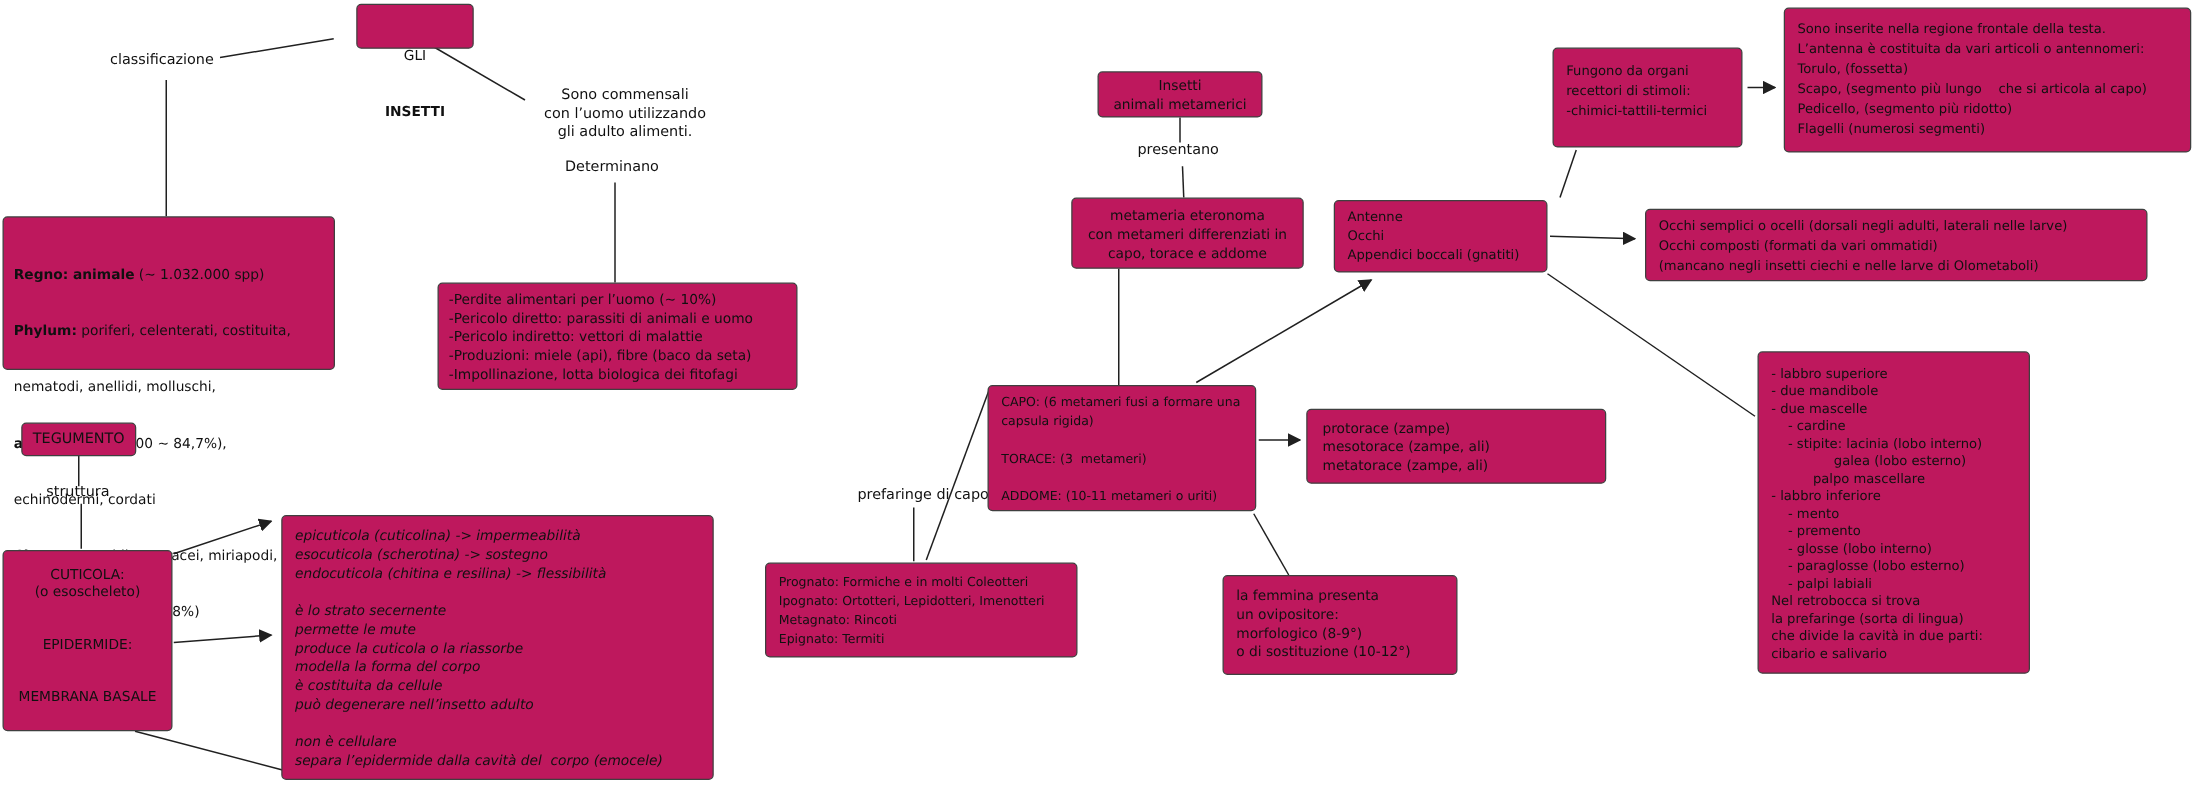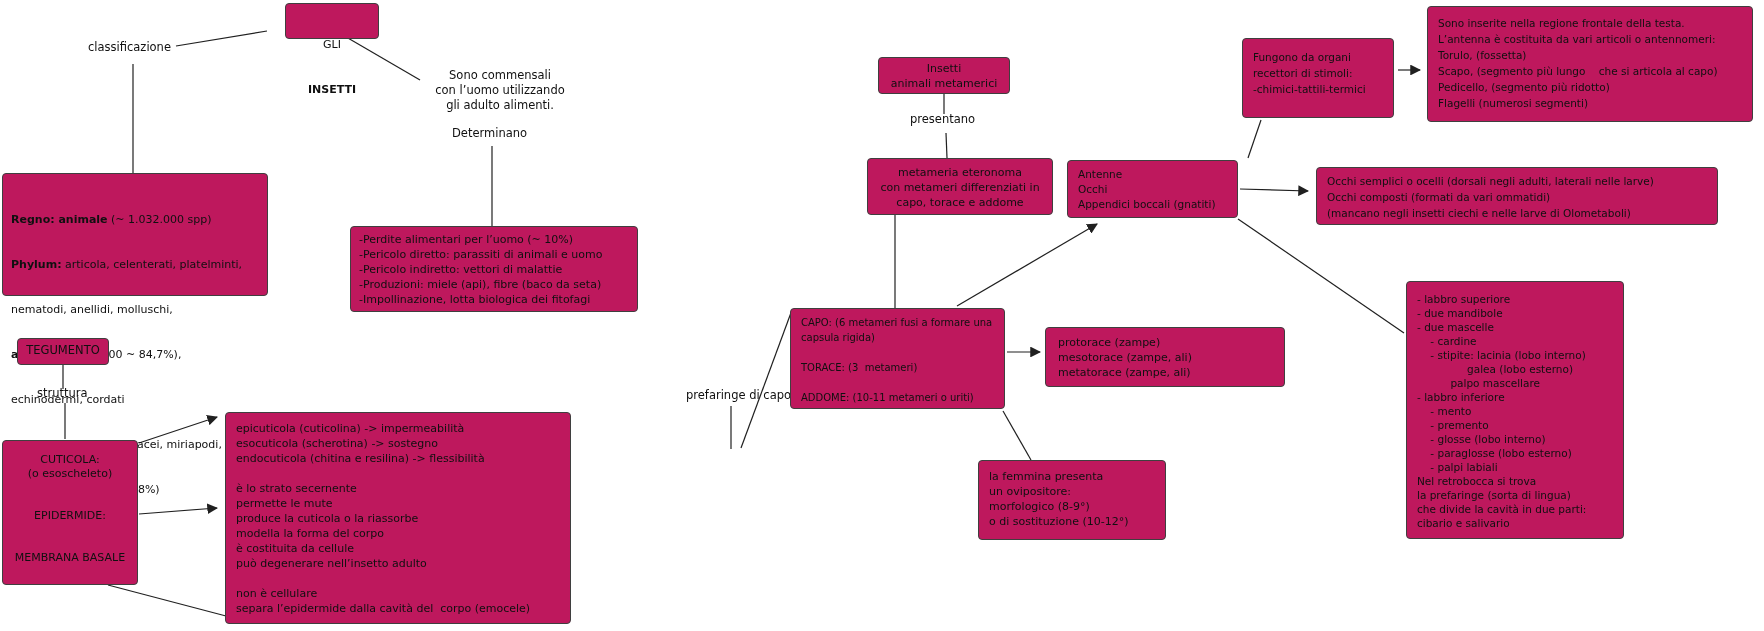--- a/index.html
+++ b/index.html
@@ -67,21 +67,21 @@
   <div class="lbl center" style="left:418px;top:68px;width:164px;">Sono commensali
 con l’uomo utilizzando
 gli adulto alimenti.</div>
   <div class="lbl" style="left:452px;top:126px;">Determinano</div>
   <div class="lbl" style="left:37px;top:386px;">struttura</div>
   <div class="lbl" style="left:910px;top:112px;">presentano</div>
   <div class="lbl" style="left:686px;top:388px;">prefaringe di capo</div>
 
   <div class="node" style="left:2px;top:173px;width:266px;height:123px;padding:8px 8px;">
     <div><span class="b">Regno: animale</span><span> (~ 1.032.000 spp)</span></div>
-    <div><span class="b">Phylum:</span><span> articola, celenterati, platelminti,</span></div>
+    <div><span class="b">Phylum:</span><span> poriferi, celenterati, costituita,</span></div>
     <div><span class="b"></span><span>nematodi, anellidi, molluschi,</span></div>
     <div><span class="b">artropodi</span><span> (874.000 ~ 84,7%),</span></div>
     <div><span class="b"></span><span>echinodermi, cordati</span></div>
     <div><span class="b">Classe:</span><span> aracnidi, crostacei, miriapodi,</span></div>
     <div><span class="b">insetti</span><span> (750.000 ~ 72,8%)</span></div>
   </div>
 
   <div class="node" style="left:350px;top:226px;width:288px;height:86px;padding:5px 8px;">-Perdite alimentari per l’uomo (~ 10%)
 -Pericolo diretto: parassiti di animali e uomo
 -Pericolo indiretto: vettori di malattie
@@ -92,52 +92,56 @@
 
   <div class="node center lh14" style="left:2px;top:440px;width:136px;height:145px;padding:12px 4px;">CUTICOLA:
 (o esoscheleto)
 
 
 EPIDERMIDE:
 
 
 MEMBRANA BASALE</div>
 
-  <div class="node" style="left:225px;top:412px;width:346px;height:212px;padding:8px 10px;">epicuticola (cuticolina) -&gt; impermeabilità
+  <div class="node" style="left:225px;top:412px;width:346px;height:212px;padding:8px 10px;font-style:italic;">epicuticola (cuticolina) -&gt; impermeabilità
 esocuticola (scherotina) -&gt; sostegno
 endocuticola (chitina e resilina) -&gt; flessibilità
 
 è lo strato secernente
 permette le mute
 produce la cuticola o la riassorbe
 modella la forma del corpo
 è costituita da cellule
 può degenerare nell’insetto adulto
 
 non è cellulare
 separa l’epidermide dalla cavità del  corpo (emocele)</div>
 
   <div class="node center" style="left:878px;top:57px;width:132px;height:37px;padding:3px 4px;">Insetti
 animali metamerici</div>
 
-  <div class="node center" style="left:857px;top:158px;width:186px;height:57px;padding:6px 4px;margin-left:10px;">metameria eteronoma
+  <div class="node center" style="left:857px;top:158px;width:186px;height:57px;padding:6px 4px;">metameria eteronoma
 con metameri differenziati in
 capo, torace e addome</div>
 
   <div class="node f105" style="left:1067px;top:160px;width:171px;height:58px;padding:6px 10px;">Antenne
 Occhi
 Appendici boccali (gnatiti)</div>
 
   <div class="node f10" style="left:790px;top:308px;width:215px;height:101px;padding:6px 10px;">CAPO: (6 metameri fusi a formare una
 capsula rigida)
 
 TORACE: (3  metameri)
 
 ADDOME: (10-11 metameri o uriti)</div>
 
+  <div class="node f10" style="left:612px;top:450px;width:250px;height:76px;padding:8px 10px;">Prognato: Formiche e in molti Coleotteri
+Ipognato: Ortotteri, Lepidotteri, Imenotteri
+Metagnato: Rincoti
+Epignato: Termiti</div>
 
   <div class="node" style="left:1045px;top:327px;width:240px;height:60px;padding:7px 12px;">protorace (zampe)
 mesotorace (zampe, ali)
 metatorace (zampe, ali)</div>
 
   <div class="node" style="left:978px;top:460px;width:188px;height:80px;padding:8px 10px;">la femmina presenta
 un ovipositore:
 morfologico (8-9°)
 o di sostituzione (10-12°)</div>
 

